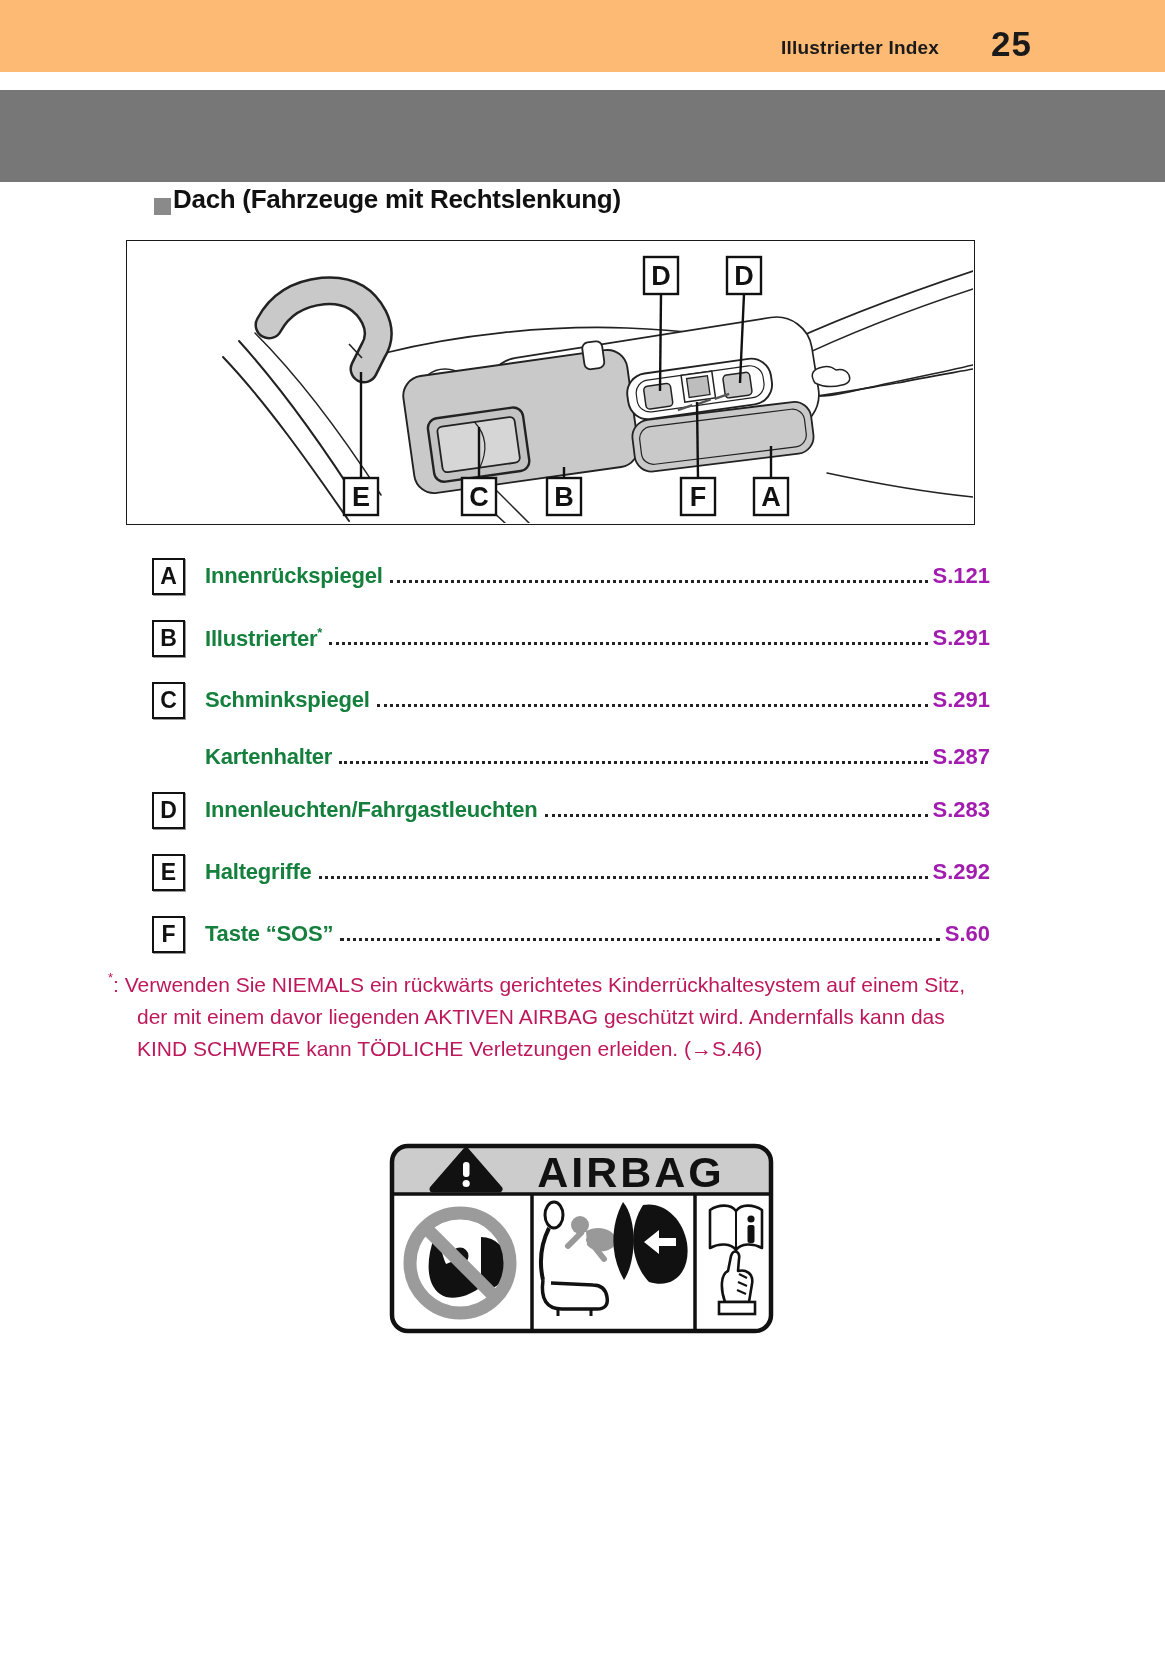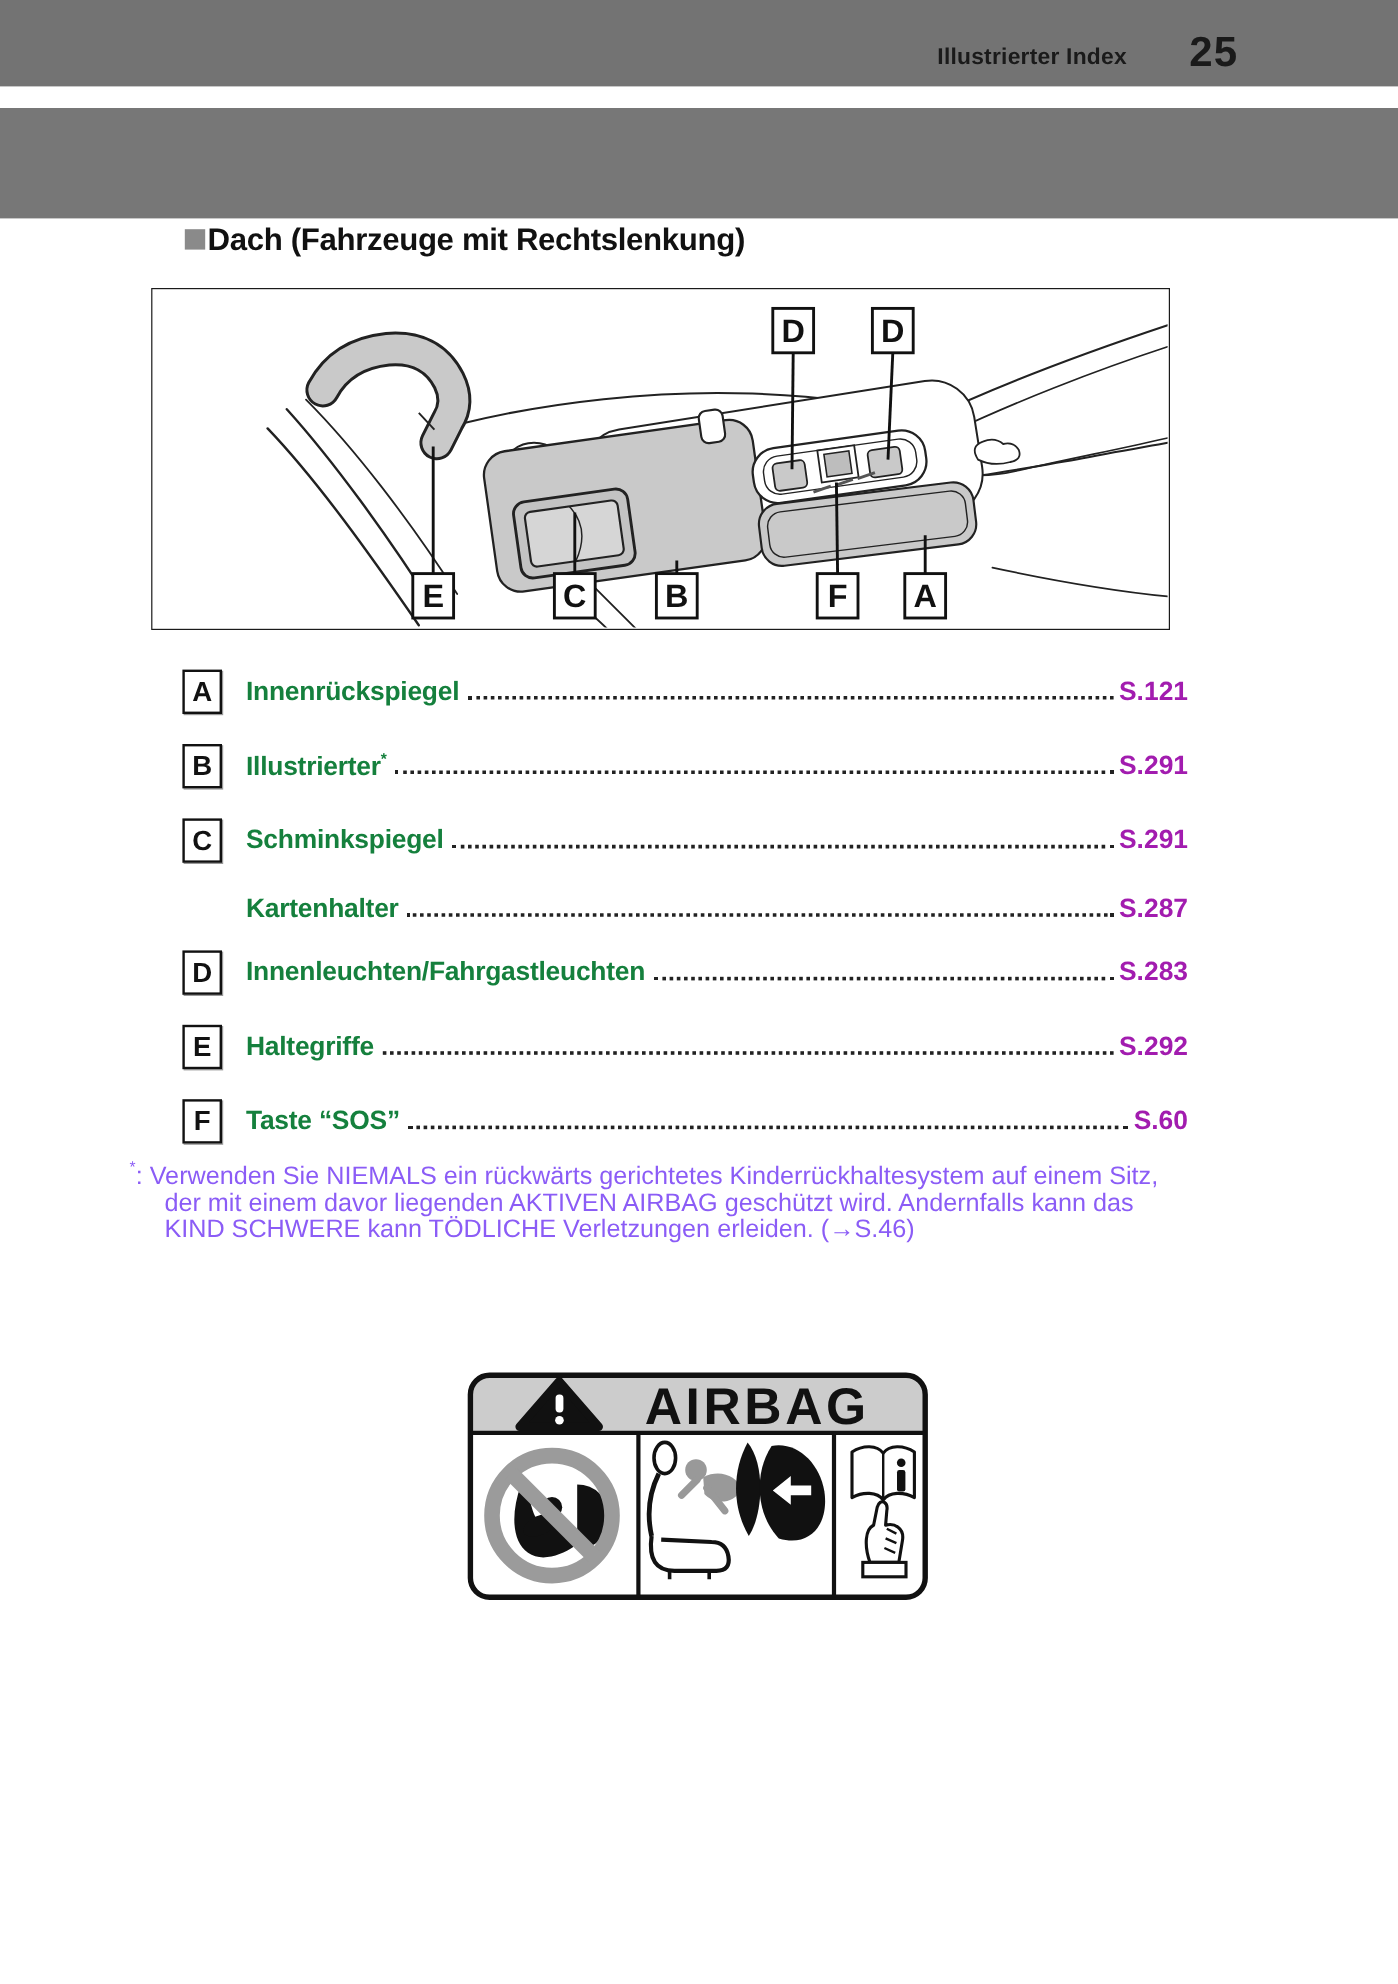--- a/index.html
+++ b/index.html
@@ -1,30 +1,30 @@
 <!DOCTYPE html>
 <html><head>
 <meta charset="utf-8">
 <style>
   * { margin:0; padding:0; box-sizing:border-box; }
   body { background:#fff; font-family:"Liberation Sans", sans-serif; }
   .page { position:relative; width:1165px; height:1653px; background:#fff; overflow:hidden; }
 
   
   .header-band { position:absolute; left:0; top:0; width:1165px; height:72px;
-    background:#737373; display:flex; justify-content:flex-end; align-items:flex-end;
+    background:#fdba74; display:flex; justify-content:flex-end; align-items:flex-end;
     padding:0 133px 8px 0; gap:52px; }
   .header-title { font-weight:bold; font-size:19px; color:#1a1a1a; margin-bottom:5px; letter-spacing:0.2px; }
   .header-pagenum { font-weight:bold; font-size:35px; color:#1a1a1a; letter-spacing:1px; }
 
   
   .section-banner { position:absolute; left:0; top:90px; width:1165px; height:92px; background:#777; }
 
   
-  .section-heading { position:absolute; left:114px; top:184px; display:flex; align-items:center;padding-left:40px; }
+  .section-heading { position:absolute; left:114px; top:184px; display:flex; align-items:flex-end;padding-left:40px; }
   .sq-marker { width:17px; height:17px; background:#8a8a8a; display:inline-block; margin-right:2px; }
   .section-title { font-weight:bold; font-size:26px; color:#111; letter-spacing:-0.3px; }
 
   
   .figure-box { position:absolute; left:126px; top:240px; width:849px; height:285px;
     border:1.5px solid #1a1a1a; background:#fff; }
 
   
   .index-list { position:absolute; left:152px; top:556px; width:838px; }
   .idx-row { display:flex; align-items:center; height:40px; margin-bottom:22px; }
@@ -34,21 +34,21 @@
     color:#111; margin-right:20px; flex:0 0 auto; background:#fff; box-shadow:1px 1px 0 #999; }
   .idx-label { font-weight:bold; font-size:22px; color:#15803d; white-space:nowrap; letter-spacing:-0.2px; }
   .idx-label sup { font-size:13px; vertical-align:9px; font-weight:bold; }
   .dots { flex:1; height:0; border-bottom:3.5px dotted #222; align-self:flex-end;
     margin:0 5px 13px 7px; }
   .idx-row.noletter .dots { margin-bottom:8px; }
   .idx-page { font-weight:bold; font-size:22px; color:#a21caf; white-space:nowrap; }
 
   
   .footnote { position:absolute; left:108px; top:962px; width:910px;
-    font-size:21px; color:#8b5cf6; line-height:22px; }
+    font-size:21px; color:#be185d; line-height:32px; }
   .fn-line { padding-left:29px; }
   .fn-line.first { padding-left:0; }
   .fn-marker sup { font-size:13px; vertical-align:10px; }
 
   
   .airbag-label { position:absolute; left:388px; top:1142px; width:387px; height:193px;text-align:center; }
 
   svg text { font-family:"Liberation Sans", sans-serif; }
 </style>
 </head>

